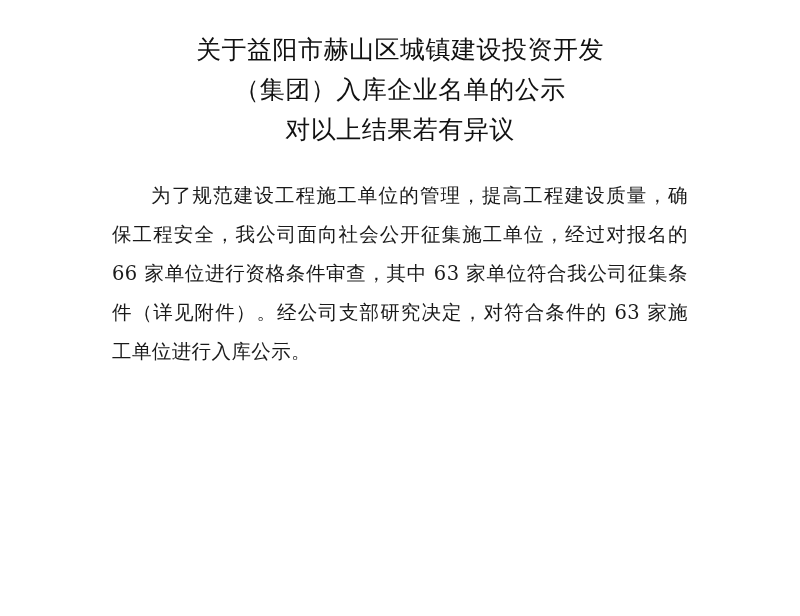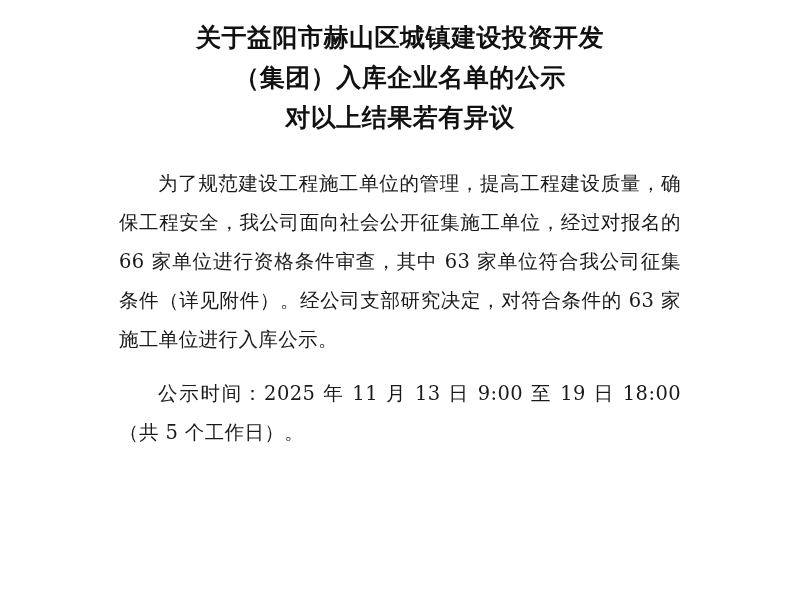--- a/index.html
+++ b/index.html
@@ -17,53 +17,52 @@
   #page {
     width: 800px;
     height: 616px;
     box-sizing: border-box;
     padding: 18px 104px 0 104px;
     background: #ffffff;
   }
   .doc-title {
     text-align: center;
     font-size: 25px;
-    font-weight: bold;
+    font-weight: normal;
     line-height: 40px;
     letter-spacing: 0.5px;
     color: #111111;
-    margin: 0;
+    margin: 12px;
   }
   .doc-title .title-line {
     display: block;
     white-space: nowrap;
   }
   .body-block {
     margin-top: 26px;
   }
   .para {
     font-size: 19.5px;
     line-height: 39px;
     text-align: justify;
     text-justify: inter-ideograph;
     text-indent: 2em;
-    margin: 15px;
+    margin: 8px;
     letter-spacing: 0.4px;
     color: #1a1a1a;
   }
 </style>
 </head>
 <body>
 
 <div id="page">
 
   <h1 class="doc-title">
     <span class="title-line">关于益阳市赫山区城镇建设投资开发</span>
     <span class="title-line">（集团）入库企业名单的公示</span>
     <span class="title-line">对以上结果若有异议</span>
   </h1>
 
   <div class="body-block">
     <p class="para">为了规范建设工程施工单位的管理，提高工程建设质量，确保工程安全，我公司面向社会公开征集施工单位，经过对报名的 66 家单位进行资格条件审查，其中 63 家单位符合我公司征集条件（详见附件）。经公司支部研究决定，对符合条件的 63 家施工单位进行入库公示。</p>
-    <p class="para">公示时间：2025 年 11 月 13 日 9:00 至 19 日 18:00（共 5 个工作日）。</p>
   </div>
 
 </div>
 
 </body></html>

